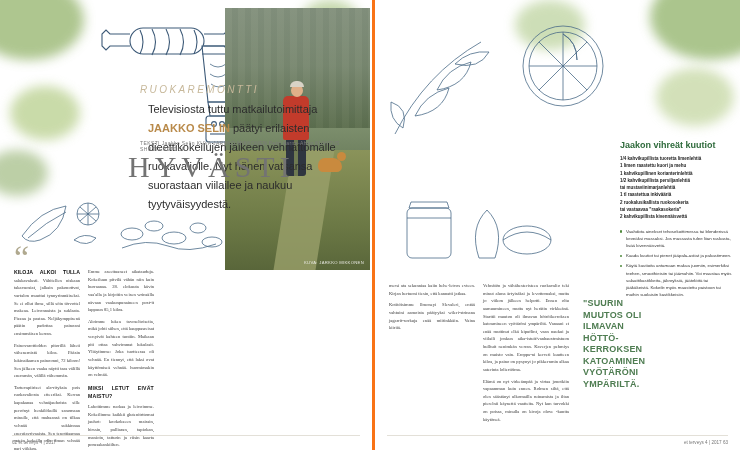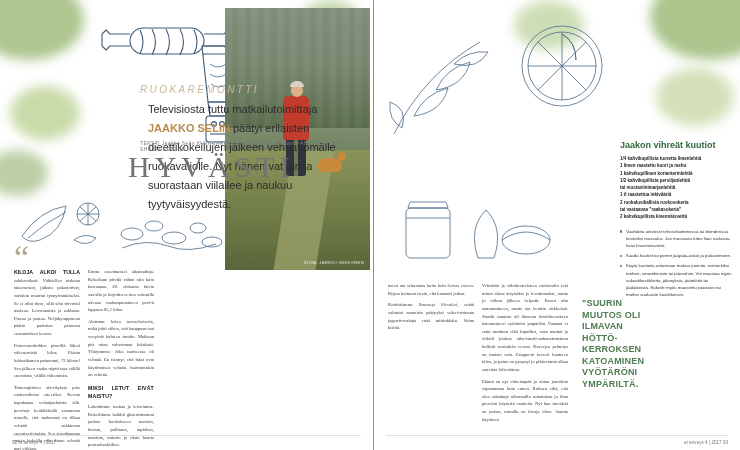--- a/index.html
+++ b/index.html
@@ -1,20 +1,20 @@
 <!DOCTYPE html>
 <html><head>
 <meta charset="utf-8">
 <style>
   html,body{margin:0;padding:0;}
   body{width:740px;height:450px;background:#ffffff;font-family:"Liberation Serif",serif;overflow:hidden;position:relative;}
   .spread{position:absolute;inset:0;display:flex;}
   .page{position:relative;height:450px;overflow:hidden;}
   .page-left{width:370px;background:#ffffff;padding-left:7px;}
-  .page-right{width:370px;background:#ffffff;border-left:1px solid #f97316;}
+  .page-right{width:370px;background:#ffffff;border-left:3px solid #f97316;}
 
   
   .ill{position:absolute;pointer-events:none;}
   .ink{stroke:#3d5a78;fill:none;stroke-width:1.1;}
   .ink-thin{stroke:#4a6b88;fill:none;stroke-width:.8;}
   .greenblob{position:absolute;border-radius:50%;filter:blur(6px);opacity:.75;}
 
   
   .kicker{position:absolute;left:140px;top:84px;color:#c7b89a;font-family:"Liberation Sans",sans-serif;
           font-style:italic;font-size:10px;letter-spacing:2.4px;}

